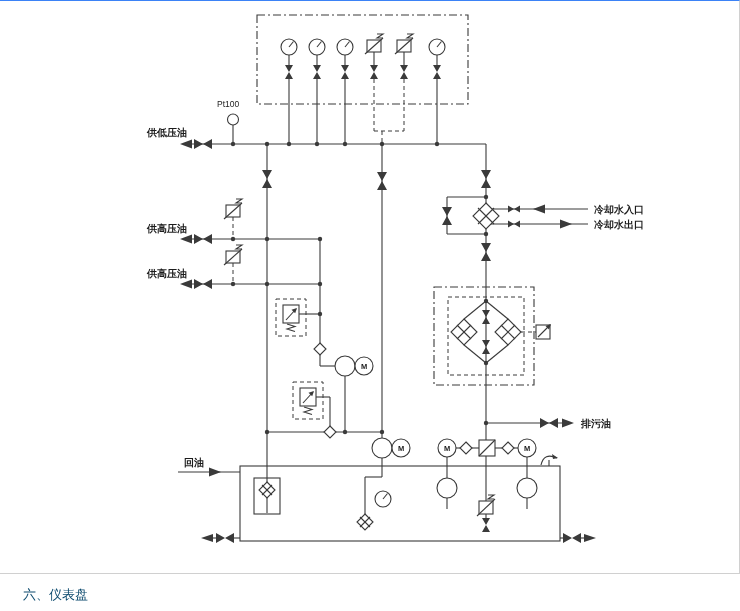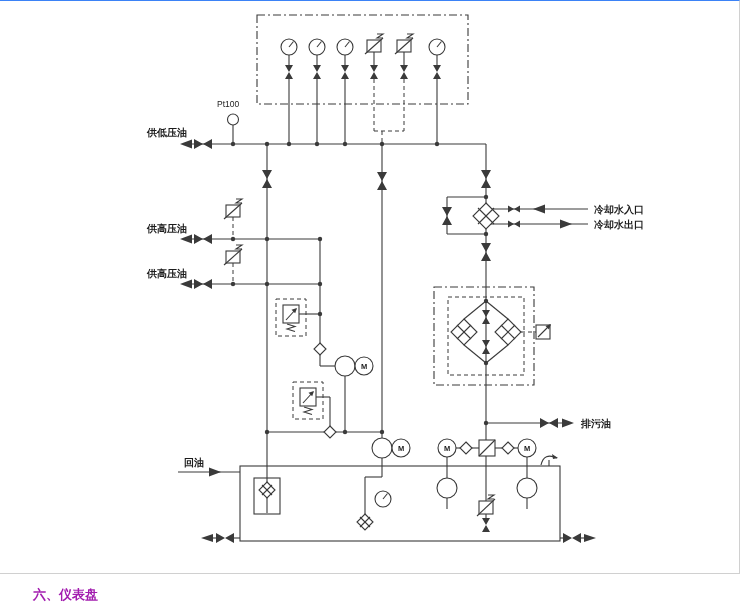--- a/index.html
+++ b/index.html
@@ -1,20 +1,20 @@
 <!DOCTYPE html>
 <html><head>
 <meta charset="utf-8">
 <style>
   html,body{margin:0;padding:0;background:#fff;}
   #page{position:relative;width:740px;height:611px;background:#fff;overflow:hidden;
         font-family:"Liberation Sans",sans-serif;}
   #frame{position:absolute;left:0;top:0;width:739px;height:572px;
          border-top:1px solid #3b82f6;border-right:1px solid #d0d0d0;border-bottom:1px solid #d0d0d0;}
-  #caption{position:absolute;left:33px;top:586px;font-size:13px;font-weight:bold;color:#a21caf;}
+  #caption{position:absolute;left:23px;top:586px;font-size:13px;font-weight:normal;color:#0c4a6e;}
   
   .pipe{stroke:#3a3a3a;stroke-width:1.1;fill:none;}
   .dash{stroke:#3a3a3a;stroke-width:1;fill:none;stroke-dasharray:4 3;}
   .dashdot{stroke:#3a3a3a;stroke-width:1.1;fill:none;stroke-dasharray:8 3 2 3;}
   .sym{stroke:#3a3a3a;stroke-width:1.1;fill:#fff;}
   .symo{stroke:#3a3a3a;stroke-width:1.1;fill:none;}
   .solid{fill:#3a3a3a;stroke:none;}
   .lbl{font-family:"Liberation Sans",sans-serif;font-size:10px;font-weight:bold;fill:#1c1c1c;}
   .sml{font-family:"Liberation Sans",sans-serif;font-size:8.5px;fill:#1c1c1c;}
   .mot{font-family:"Liberation Sans",sans-serif;font-size:7.5px;font-weight:bold;fill:#1c1c1c;text-anchor:middle;}

